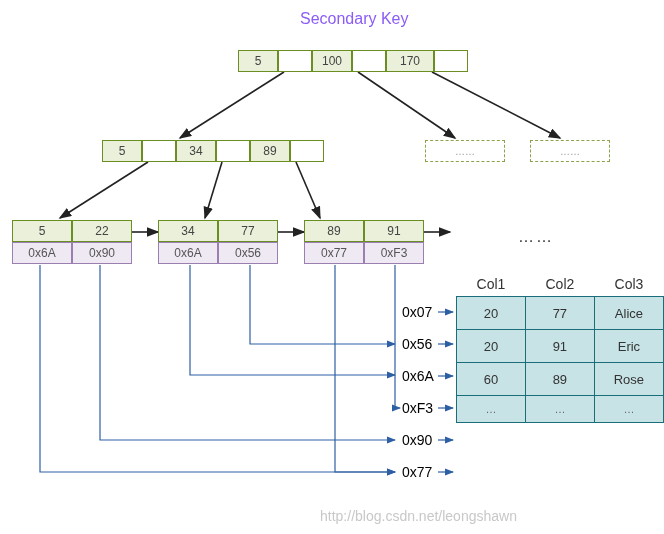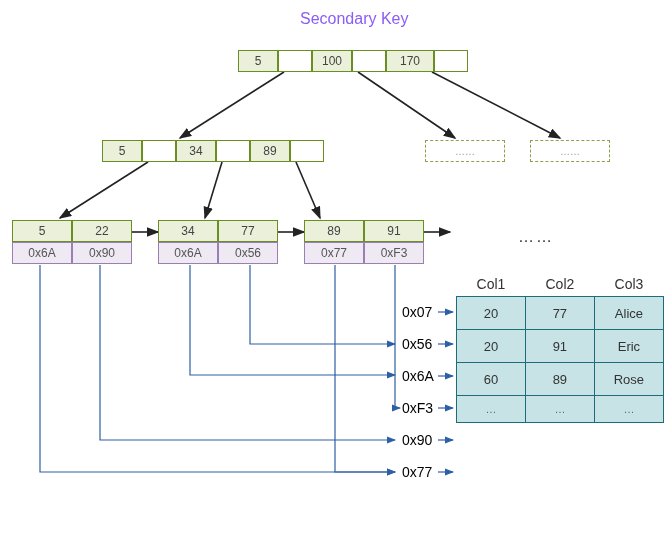--- a/index.html
+++ b/index.html
@@ -137,14 +137,15 @@
           <td>Rose</td>
         </tr>
   <tr>
           <td>…</td>
           <td>…</td>
           <td>…</td>
         </tr>
 </tbody>
     </table>
 
+<div class="wm" style="left:320px;top:508px">http://blog.csdn.net/leongshawn</div>
 
 </div>
 
 </body></html>

